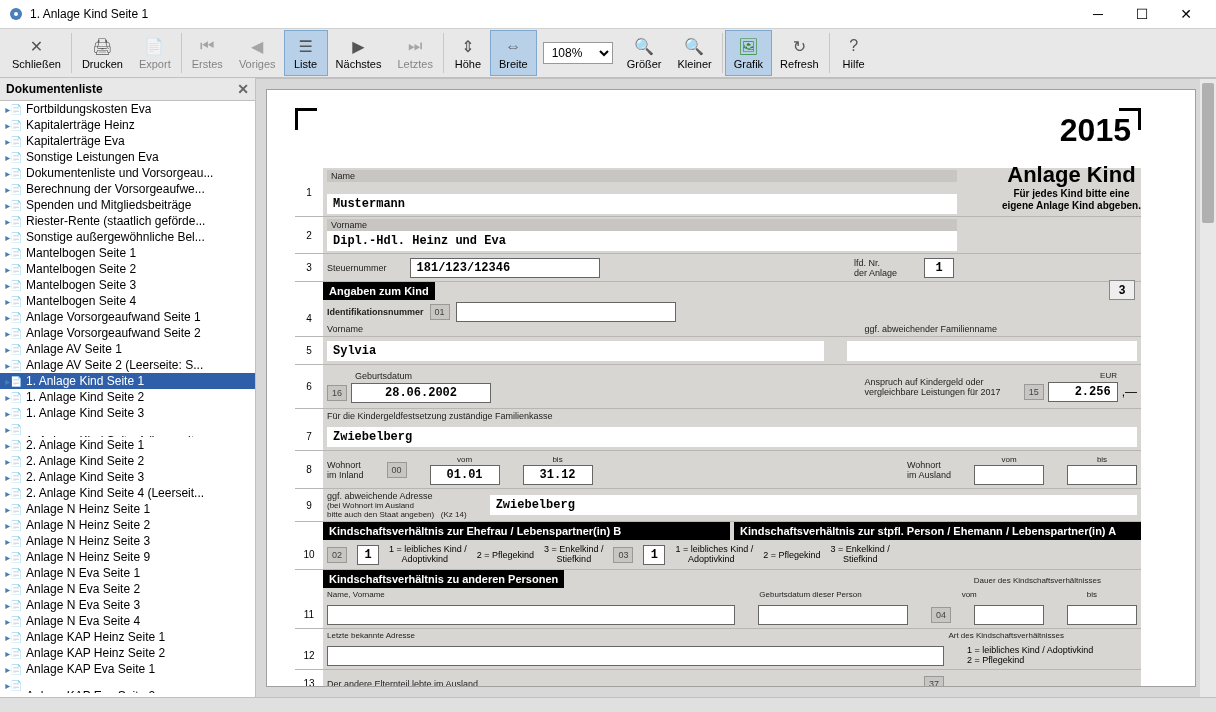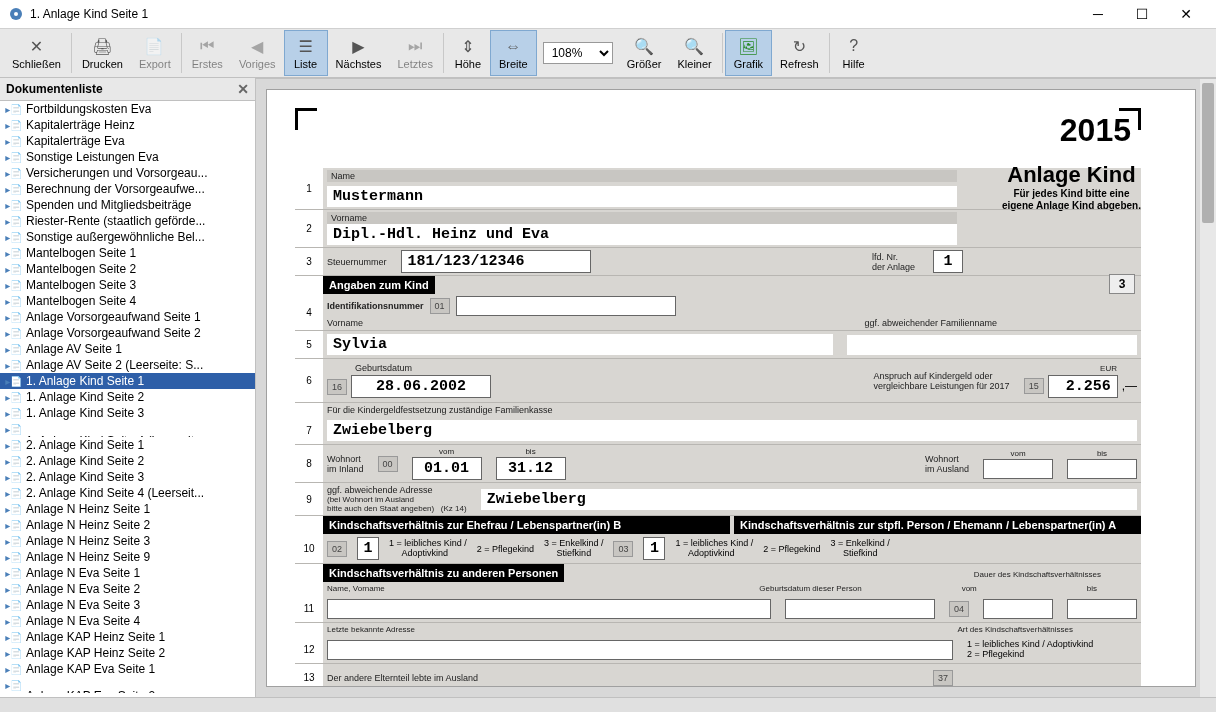--- a/index.html
+++ b/index.html
@@ -31,24 +31,24 @@
 .corner-tl, .corner-tr { position: absolute; width: 22px; height: 22px; border-color: #000; border-style: solid; }
 .corner-tl { top: 18px; left: 28px; border-width: 3px 0 0 3px; }
 .corner-tr { top: 18px; right: 54px; border-width: 3px 3px 0 0; }
 .year { position: absolute; top: 22px; right: 64px; font-size: 32px; font-weight: bold; }
 .hdr-right { position: absolute; top: 72px; right: 54px; text-align: center; }
 .hdr-right .title { font-size: 22px; font-weight: bold; }
 .hdr-right .sub { font-size: 10px; font-weight: bold; line-height: 1.2; }
 .form-body { margin-top: 60px; margin-right: 26px; background: #d8d6d2; }
 .frow { display: flex; align-items: stretch; min-height: 28px; border-bottom: 1px solid #b8b6b2; position: relative; }
 .frow .rn { width: 28px; font-size: 10px; display: flex; align-items: center; justify-content: center; background: #fff; }
-.frow .content { flex: 1; display: flex; align-items: center; padding: 2px 4px; position: relative; gap: 14px; flex-wrap: wrap; }
+.frow .content { flex: 1; display: flex; align-items: center; padding: 2px 4px; position: relative; gap: 23px; flex-wrap: wrap; }
 .flabel { font-size: 9px; color: #222; }
 .ftiny { font-size: 8px; color: #222; }
-.fval-box { background: #fff; border: 1px solid #666; padding: 2px 6px; font-size: 15px; font-family: "Courier New", monospace; font-weight: bold; min-height: 20px; display: inline-flex; align-items: center; }
+.fval-box { background: #fff; border: 1px solid #666; padding: 2px 6px; font-size: 12px; font-family: "Courier New", monospace; font-weight: bold; min-height: 20px; display: inline-flex; align-items: center; }
 .section-black { background: #000; color: #fff; font-size: 11px; font-weight: bold; padding: 3px 6px; }
 .code-cell { background: #c8c6c2; font-size: 9px; padding: 2px 4px; color: #444; border: 1px solid #999; }
 .statusbar { height: 15px; background: #e0e0e0; border-top: 1px solid #c0c0c0; }
 .scroll-v { position: absolute; right: 0; top: 0; bottom: 0; width: 16px; background: #e8e8e8; }
 .scroll-thumb { position: absolute; right: 2px; width: 12px; background: #b0b0b0; border-radius: 2px; top: 4px; height: 140px; }
 .r3-box { position: absolute; right: 6px; top: -2px; width: 26px; height: 20px; border: 1px solid #888; background: #eee; font-size: 12px; font-weight: bold; display: flex; align-items: center; justify-content: center; }
 </style>
 </head>
 <body>
 
@@ -154,21 +154,21 @@
         <div class="sb-item">
           <span class="doc-ico">▸📄</span>
           <span style="overflow: hidden; text-overflow: ellipsis;">Kapitalerträge Eva</span>
         </div>
         <div class="sb-item">
           <span class="doc-ico">▸📄</span>
           <span style="overflow: hidden; text-overflow: ellipsis;">Sonstige Leistungen Eva</span>
         </div>
         <div class="sb-item">
           <span class="doc-ico">▸📄</span>
-          <span style="overflow: hidden; text-overflow: ellipsis;">Versicherungen und Vorsorgeau...</span>
+          <span style="overflow: hidden; text-overflow: ellipsis;">Dokumentenliste und Vorsorgeau...</span>
         </div>
         <div class="sb-item">
           <span class="doc-ico">▸📄</span>
           <span style="overflow: hidden; text-overflow: ellipsis;">Berechnung der Vorsorgeaufwe...</span>
         </div>
         <div class="sb-item">
           <span class="doc-ico">▸📄</span>
           <span style="overflow: hidden; text-overflow: ellipsis;">Spenden und Mitgliedsbeiträge</span>
         </div>
         <div class="sb-item">
@@ -305,21 +305,21 @@
         <div class="hdr-right">
           <div class="title">Anlage Kind</div>
           <div class="sub">Für jedes Kind bitte eine</div>
           <div class="sub">eigene Anlage Kind abgeben.</div>
         </div>
 
         <div class="form-body">
 
           <div class="frow">
             <div class="rn">1</div>
-            <div class="content" style="flex-direction:column;align-items:stretch;gap:4px">
+            <div class="content" style="flex-direction:column;align-items:stretch;gap:12px">
               <div class="flabel" style="background:#c8c6c2;padding:1px 4px">Name</div>
               <div class="fval-box" style="flex:1;border:none">Mustermann</div>
             </div>
             <div style="width:180px"></div>
           </div>
 
           <div class="frow">
             <div class="rn">2</div>
             <div class="content" style="flex-direction:column;align-items:stretch;gap:0">
               <div class="flabel" style="background:#c8c6c2;padding:1px 4px">Vorname</div>

